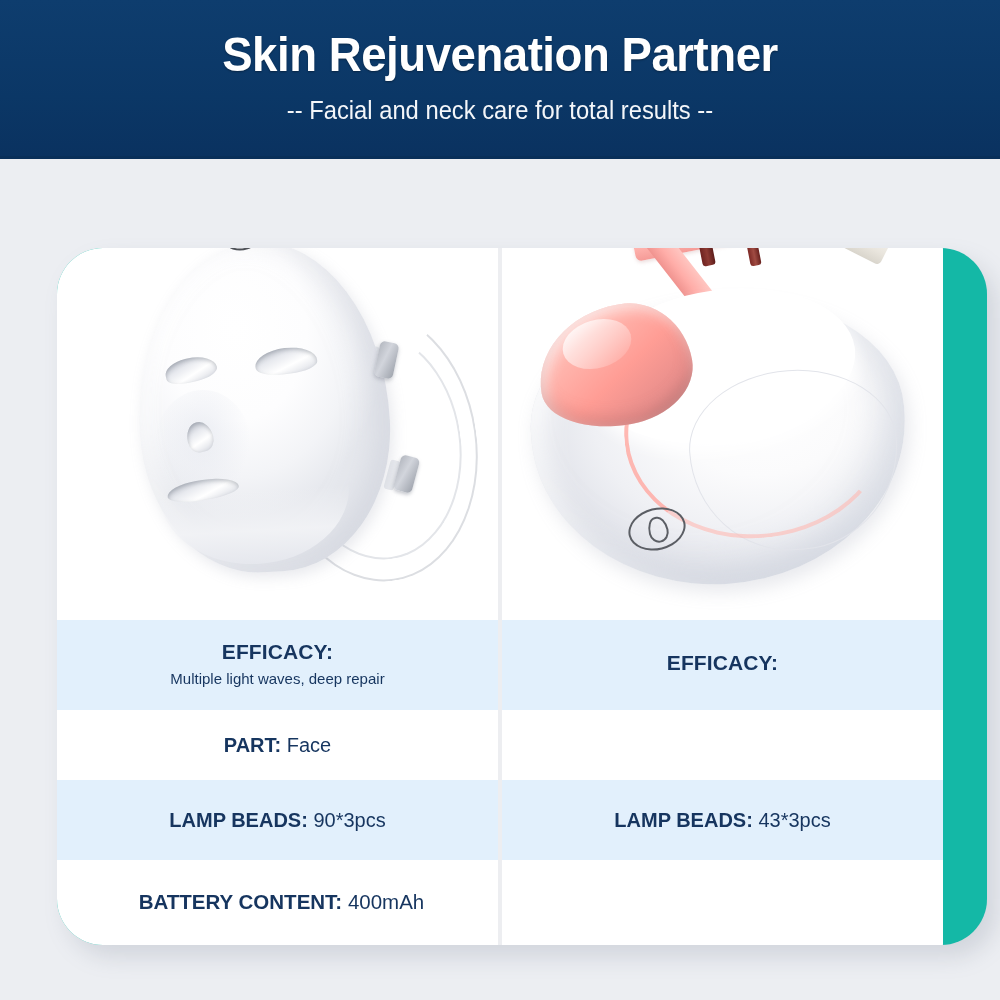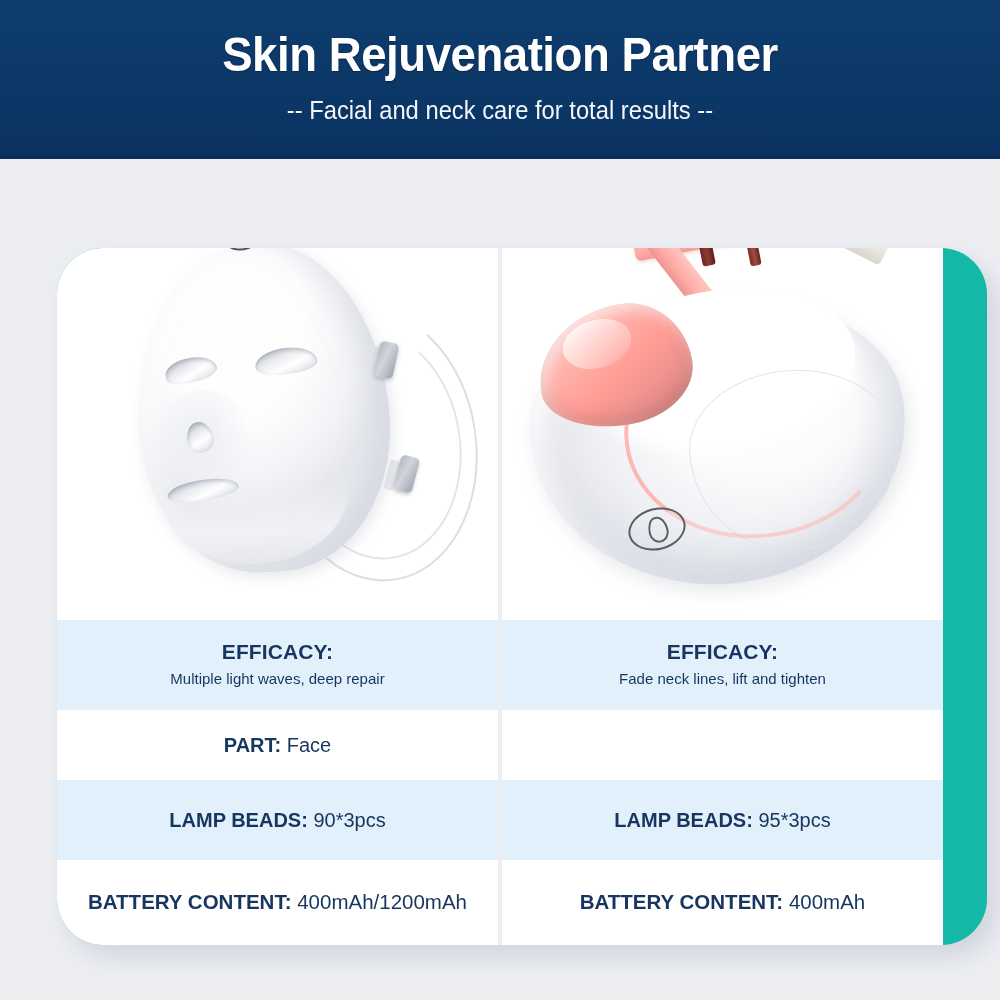--- a/index.html
+++ b/index.html
@@ -476,21 +476,20 @@
 
       <div class="specs">
 
         <div class="spec-row tint row-efficacy">
           <div class="spec-cell">
             <div class="spec-label efficacy-label">EFFICACY:</div>
             <div class="spec-line efficacy-text">Multiple light waves, deep repair</div>
           </div>
           <div class="spec-cell right-cell">
             <div class="spec-label efficacy-label">EFFICACY:</div>
-            <div class="spec-line efficacy-text">Fade neck lines, lift and tighten</div>
           </div>
         </div>
 
         <div class="spec-row plain row-part">
           <div class="spec-cell">
             <div class="spec-line">
               <span class="lbl">PART:</span>
               <span class="val">Face</span>
             </div>
           </div>
@@ -499,32 +498,26 @@
         <div class="spec-row tint row-beads">
           <div class="spec-cell">
             <div class="spec-line">
               <span class="lbl">LAMP BEADS:</span>
               <span class="val">90*3pcs</span>
             </div>
           </div>
           <div class="spec-cell right-cell">
             <div class="spec-line">
               <span class="lbl">LAMP BEADS:</span>
-              <span class="val">95*3pcs</span>
+              <span class="val">43*3pcs</span>
             </div>
           </div>
         </div>
 
         <div class="spec-row plain row-battery">
-          <div class="spec-cell">
-            <div class="spec-line battery-line">
-              <span class="lbl">BATTERY CONTENT:</span>
-              <span class="val">400mAh/1200mAh</span>
-            </div>
-          </div>
           <div class="spec-cell right-cell">
             <div class="spec-line battery-line">
               <span class="lbl">BATTERY CONTENT:</span>
               <span class="val">400mAh</span>
             </div>
           </div>
         </div>
 
       </div>
 

